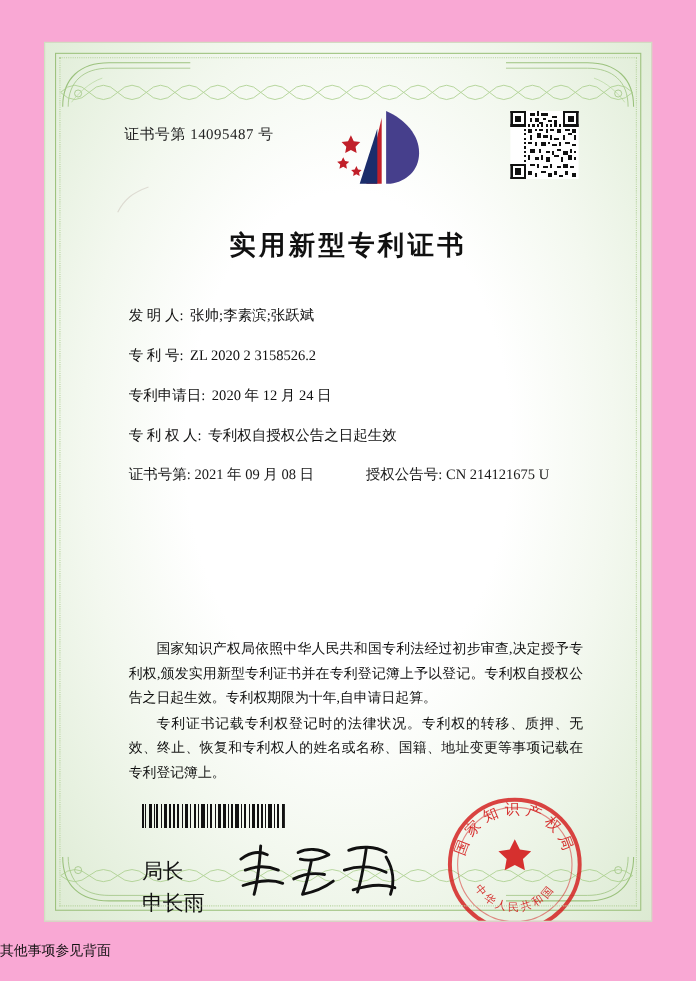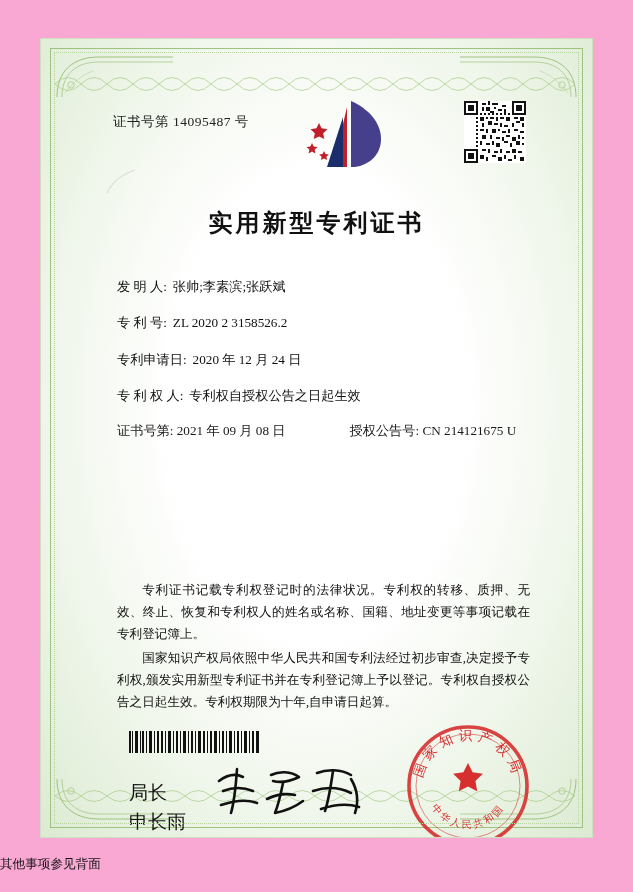--- a/index.html
+++ b/index.html
@@ -135,21 +135,21 @@
     margin-left: 6px;
   }
   .row-two {
     display: flex;
     align-items: baseline;
     font-size: 13.2px;
     margin-bottom: 16.5px;
     white-space: nowrap;
   }
   .row-two .col2 {
-    margin-left: 64px;
+    margin-left: 47px;
   }
 
   
   .paras {
     position: absolute;
     left: 76px;
     right: 62px;
     top: 540px;
     font-size: 12.6px;
     line-height: 1.75;
@@ -404,22 +404,22 @@
           <span class="v">2021 年 09 月 08 日</span>
         </span>
         <span class="col2">
           <span class="k">授权公告号:</span>
           <span class="v">CN 214121675 U</span>
         </span>
       </div>
     </div>
 
     <div class="paras">
+      <p>国家知识产权局依照中华人民共和国专利法经过初步审查,决定授予专利权,颁发实用新型专利证书并在专利登记簿上予以登记。专利权自授权公告之日起生效。专利权期限为十年,自申请日起算。</p>
       <p>专利证书记载专利权登记时的法律状况。专利权的转移、质押、无效、终止、恢复和专利权人的姓名或名称、国籍、地址变更等事项记载在专利登记簿上。</p>
-      <p>国家知识产权局依照中华人民共和国专利法经过初步审查,决定授予专利权,颁发实用新型专利证书并在专利登记簿上予以登记。专利权自授权公告之日起生效。专利权期限为十年,自申请日起算。</p>
     </div>
 
     <svg class="barcode" viewBox="0 0 130 22" shape-rendering="crispEdges">
       <g fill="#111">
         <rect x="0" y="0" width="2" height="22"></rect>
           <rect x="3" y="0" width="1" height="22"></rect>
         <rect x="6" y="0" width="3" height="22"></rect>
           <rect x="11" y="0" width="1" height="22"></rect>
         <rect x="13" y="0" width="2" height="22"></rect>
           <rect x="17" y="0" width="1" height="22"></rect>

